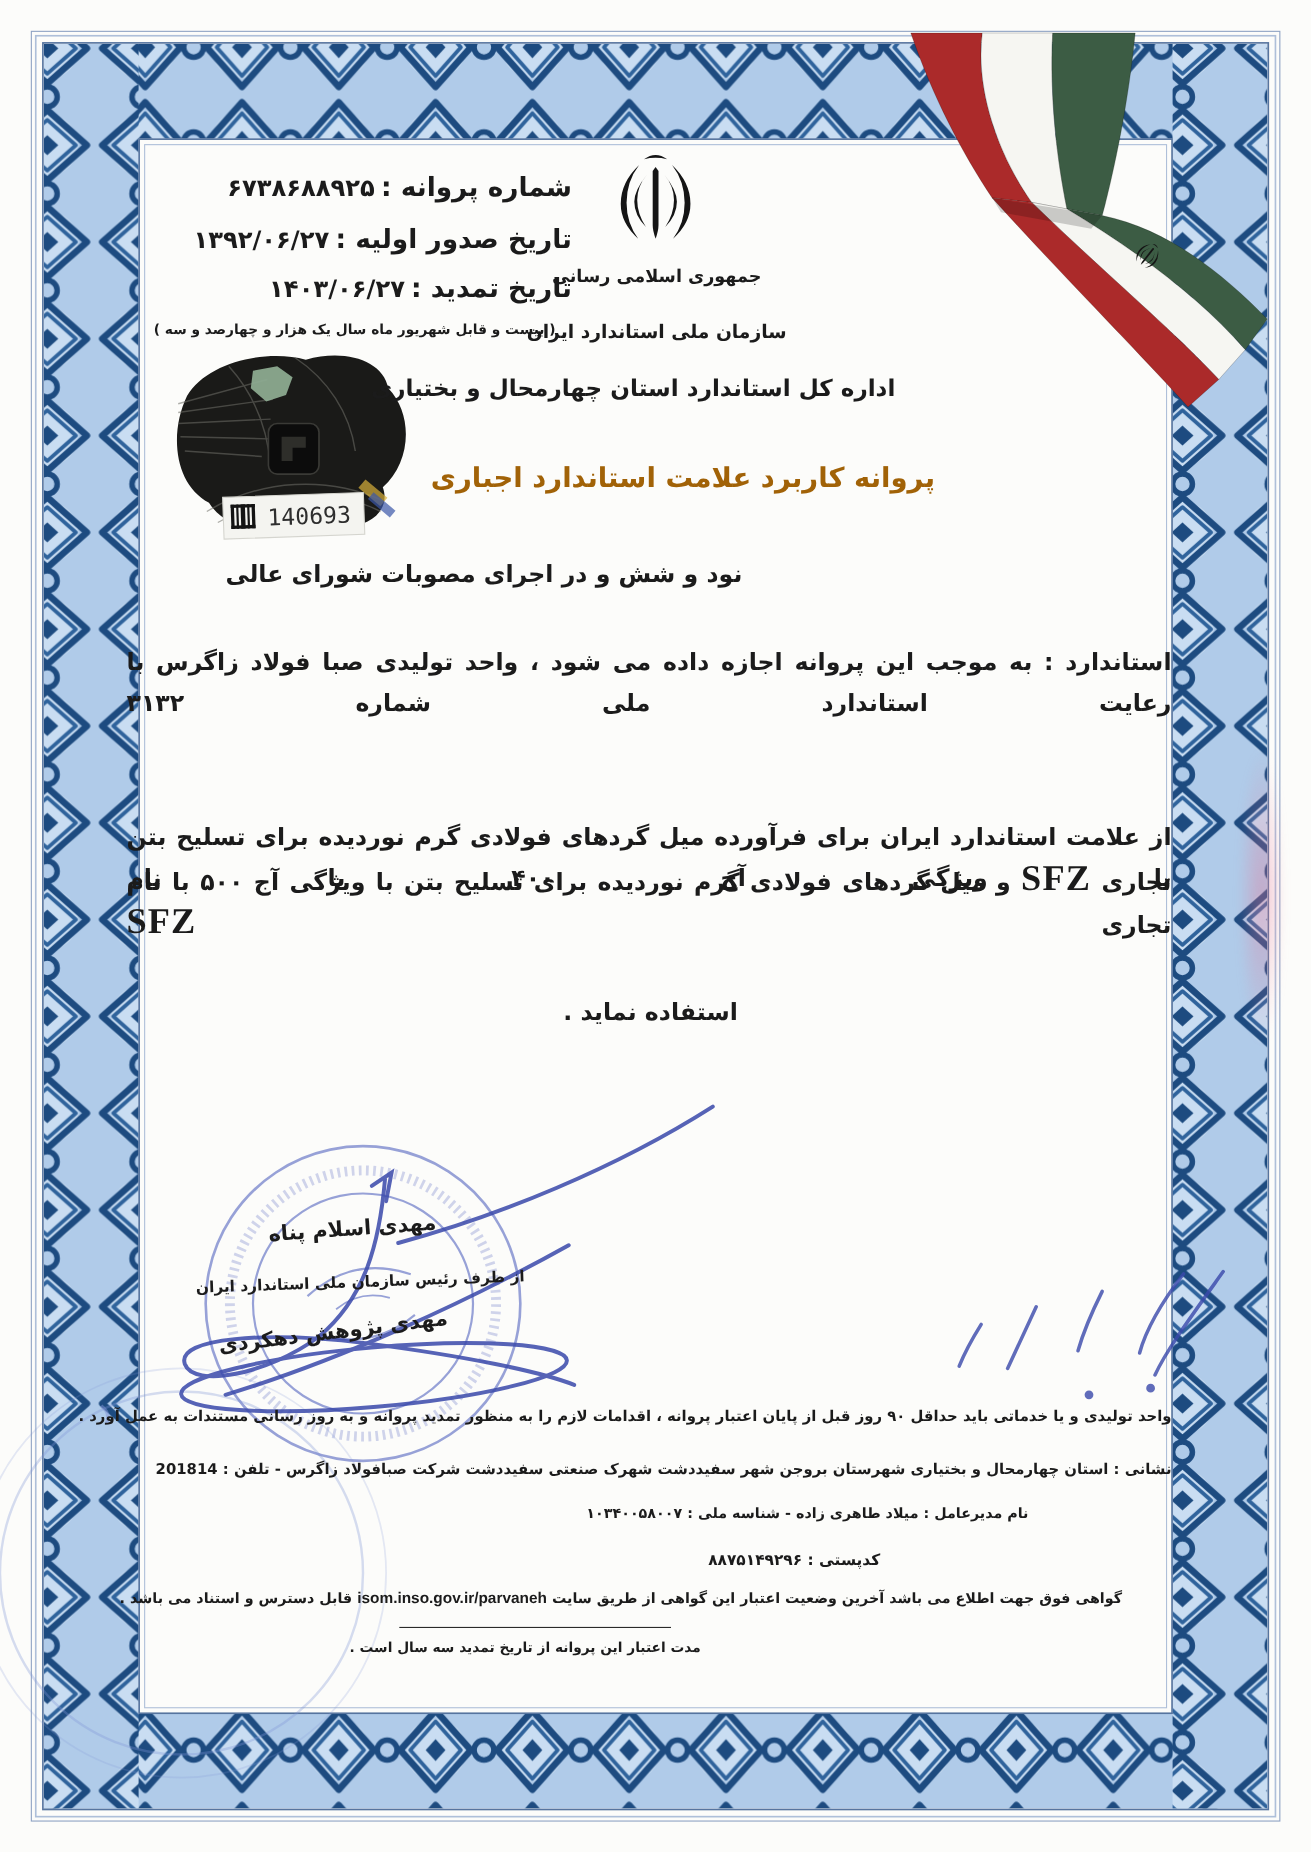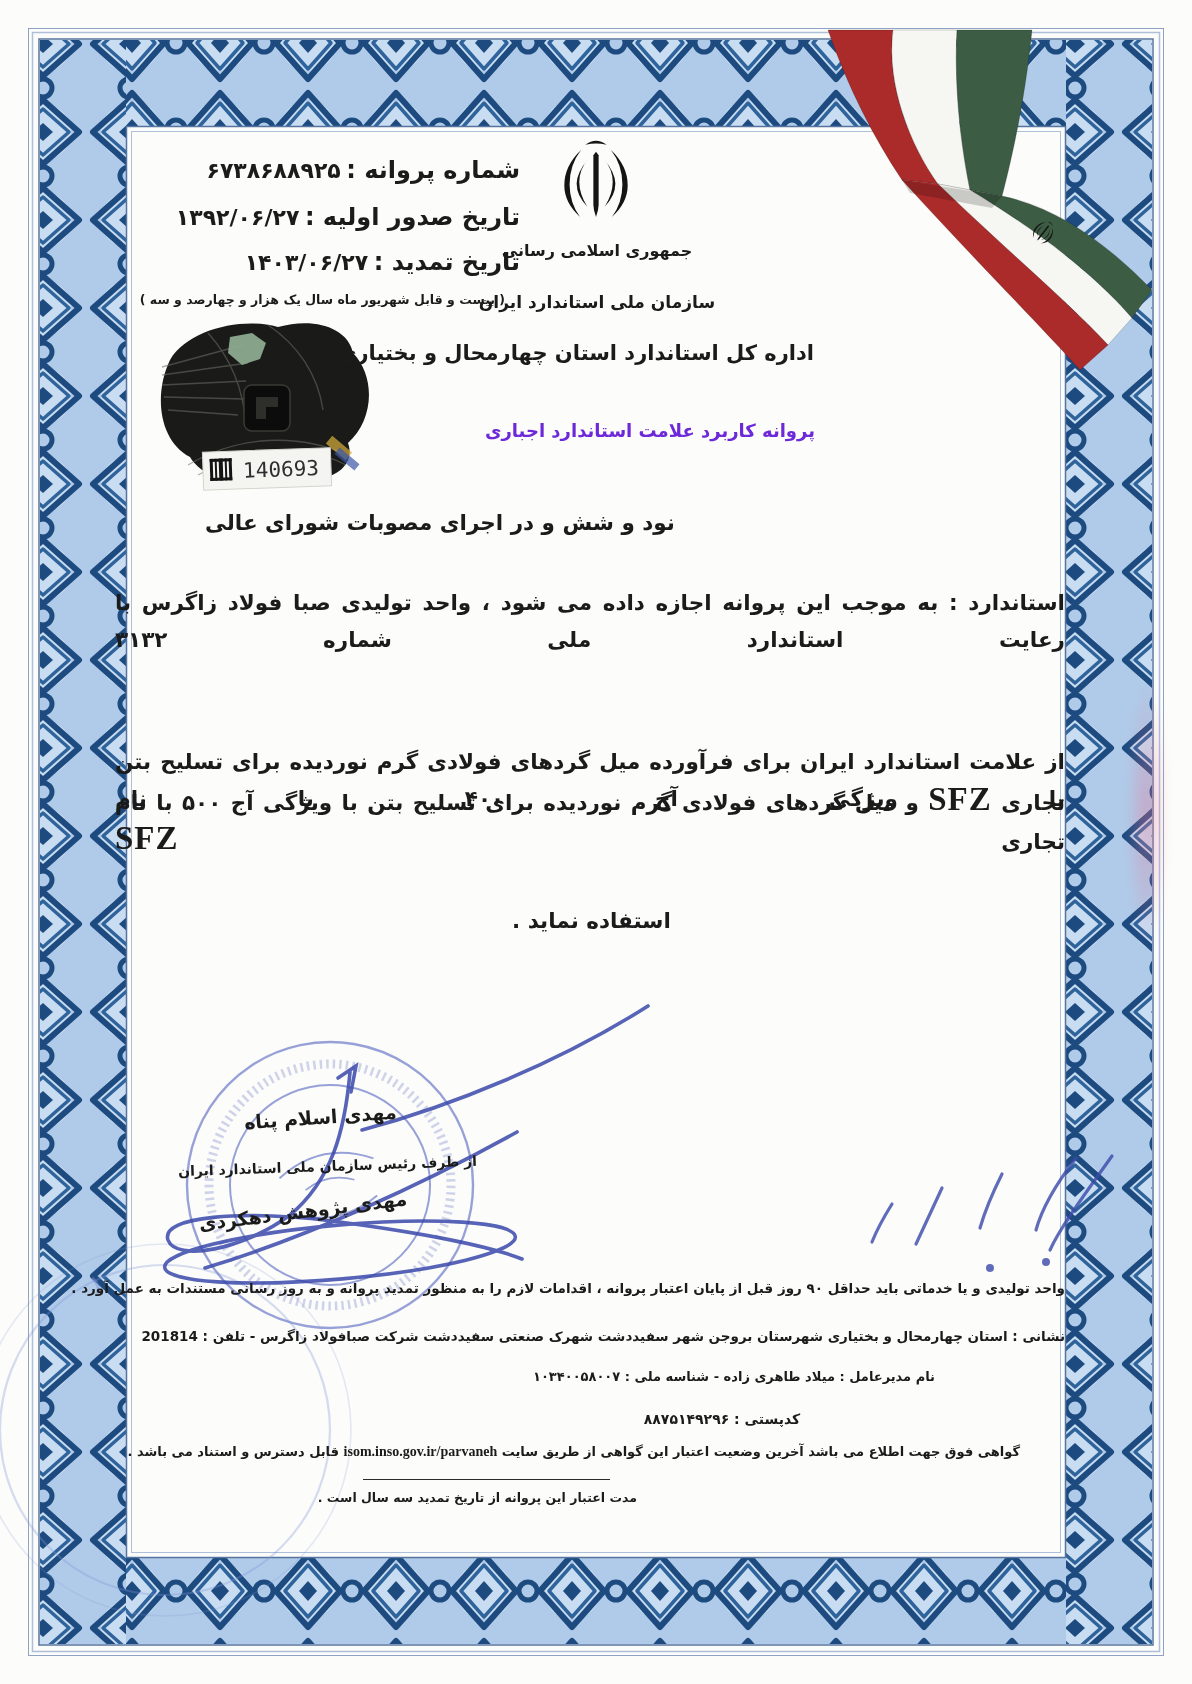--- a/index.html
+++ b/index.html
@@ -20,21 +20,21 @@
   .meta-value{font-size:22px;letter-spacing:1px;}
   #meta-1{top:156px;} #meta-2{top:203px;} #meta-3{top:248px;}
   #meta-words{top:292px;right:687px;font-size:12.5px;font-weight:600;}
 
   
   .hdr{left:380px;width:434px;text-align:center;font-weight:700;}
   #hdr-country{top:241px;font-size:16px;}
   #hdr-org{top:292px;font-size:17px;}
   #hdr-office{top:341px;font-size:21px;}
   #doc-title{left:450px;width:400px;top:420px;text-align:center;
-    font-size:18px;font-weight:700;color:#6d28d9;}
+    font-size:25px;font-weight:700;color:#a16207;}
 
   
   .bodyline{font-size:21.5px;font-weight:700;line-height:1.7;}
   #bl-1{left:205px;top:505px;}
   #bl-2{left:115px;width:950px;top:585px;text-align:justify;text-align-last:justify;}
   #bl-3{left:115px;width:950px;top:698px;text-align:justify;text-align-last:justify;margin-top:46px;}
   #bl-4{left:115px;width:950px;top:783px;text-align:justify;text-align-last:justify;}
   #bl-5{left:512px;top:903px;}
   .latin-big{font-family:Liberation Serif, serif;
     font-size:33px;font-weight:600;letter-spacing:1px;line-height:1;}
@@ -47,21 +47,21 @@
   
   .foot{font-weight:700;}
   #ft-notice{right:127px;top:1280px;font-size:13.5px;}
   #ft-address{right:127px;top:1328px;font-size:13.5px;}
   #ft-ceo{left:535px;width:400px;top:1369px;text-align:center;font-size:13px;}
   #ft-postal{left:562px;width:320px;top:1411px;text-align:center;font-size:14px;}
   #ft-verify{left:280px;width:740px;top:1444px;text-align:center;font-size:13px;}
   #ft-underline{position:absolute;left:363px;top:1479px;width:247px;height:0;
     border-top:1.6px solid #2a2a2a;z-index:3;}
   #ft-validity{left:337px;width:300px;top:1490px;text-align:center;font-size:12.5px;}
-  .latin-url{font-family:Liberation Serif, serif;font-weight:700;font-size:14px;text-align:right;}
+  .latin-url{font-family:Liberation Sans, sans-serif;font-weight:700;font-size:14px;text-align:right;}
 
   
   #smudge{position:absolute;left:1126px;top:680px;width:42px;height:270px;z-index:4;
     background:radial-gradient(closest-side,rgba(228,118,150,.40),rgba(228,118,150,0));
     filter:blur(4px);}
 </style>
 </head>
 <body>
 
 <div id="page">

